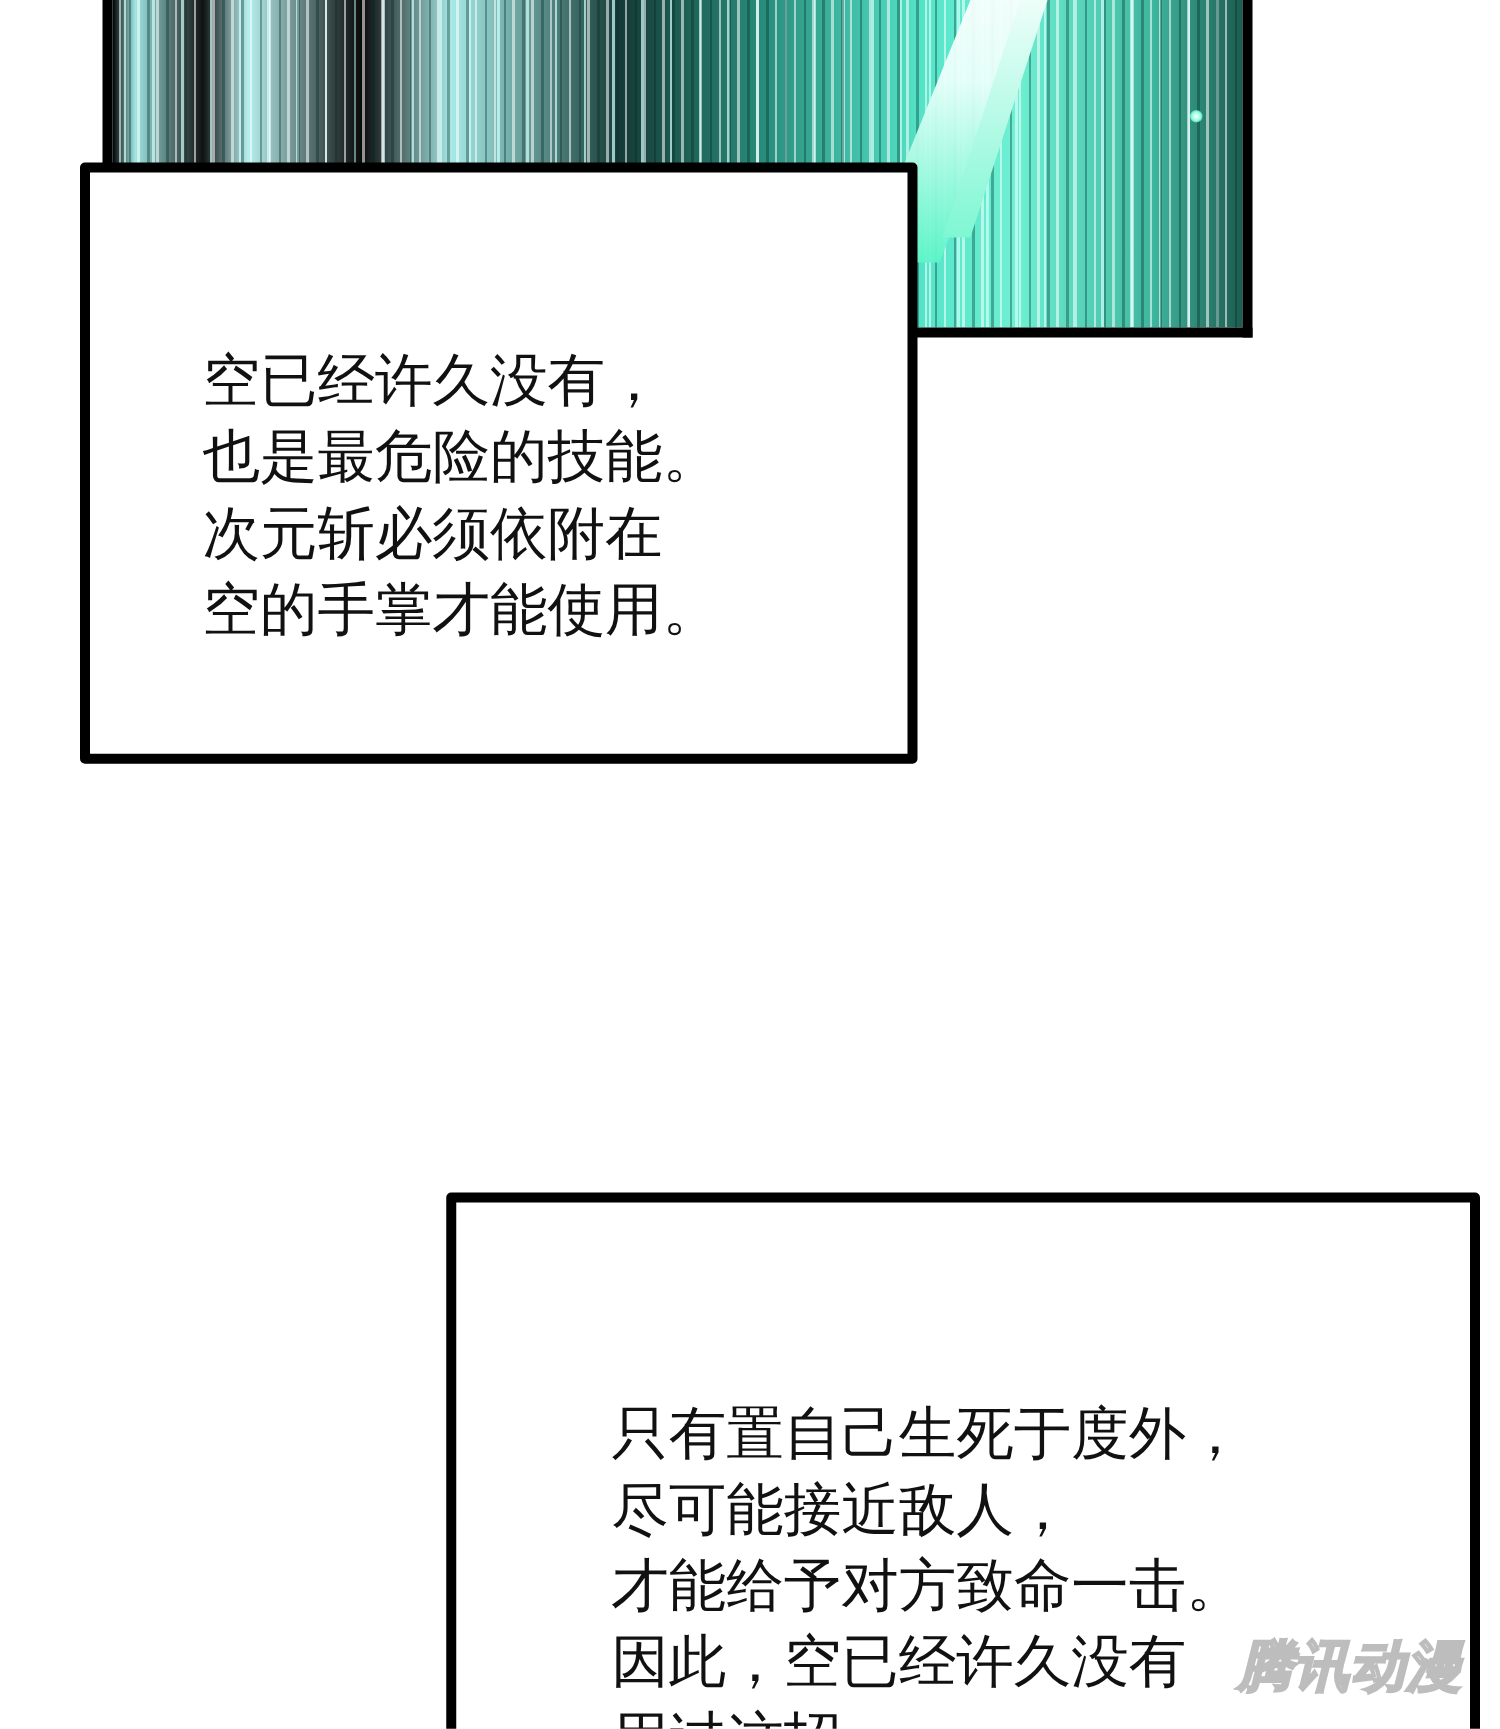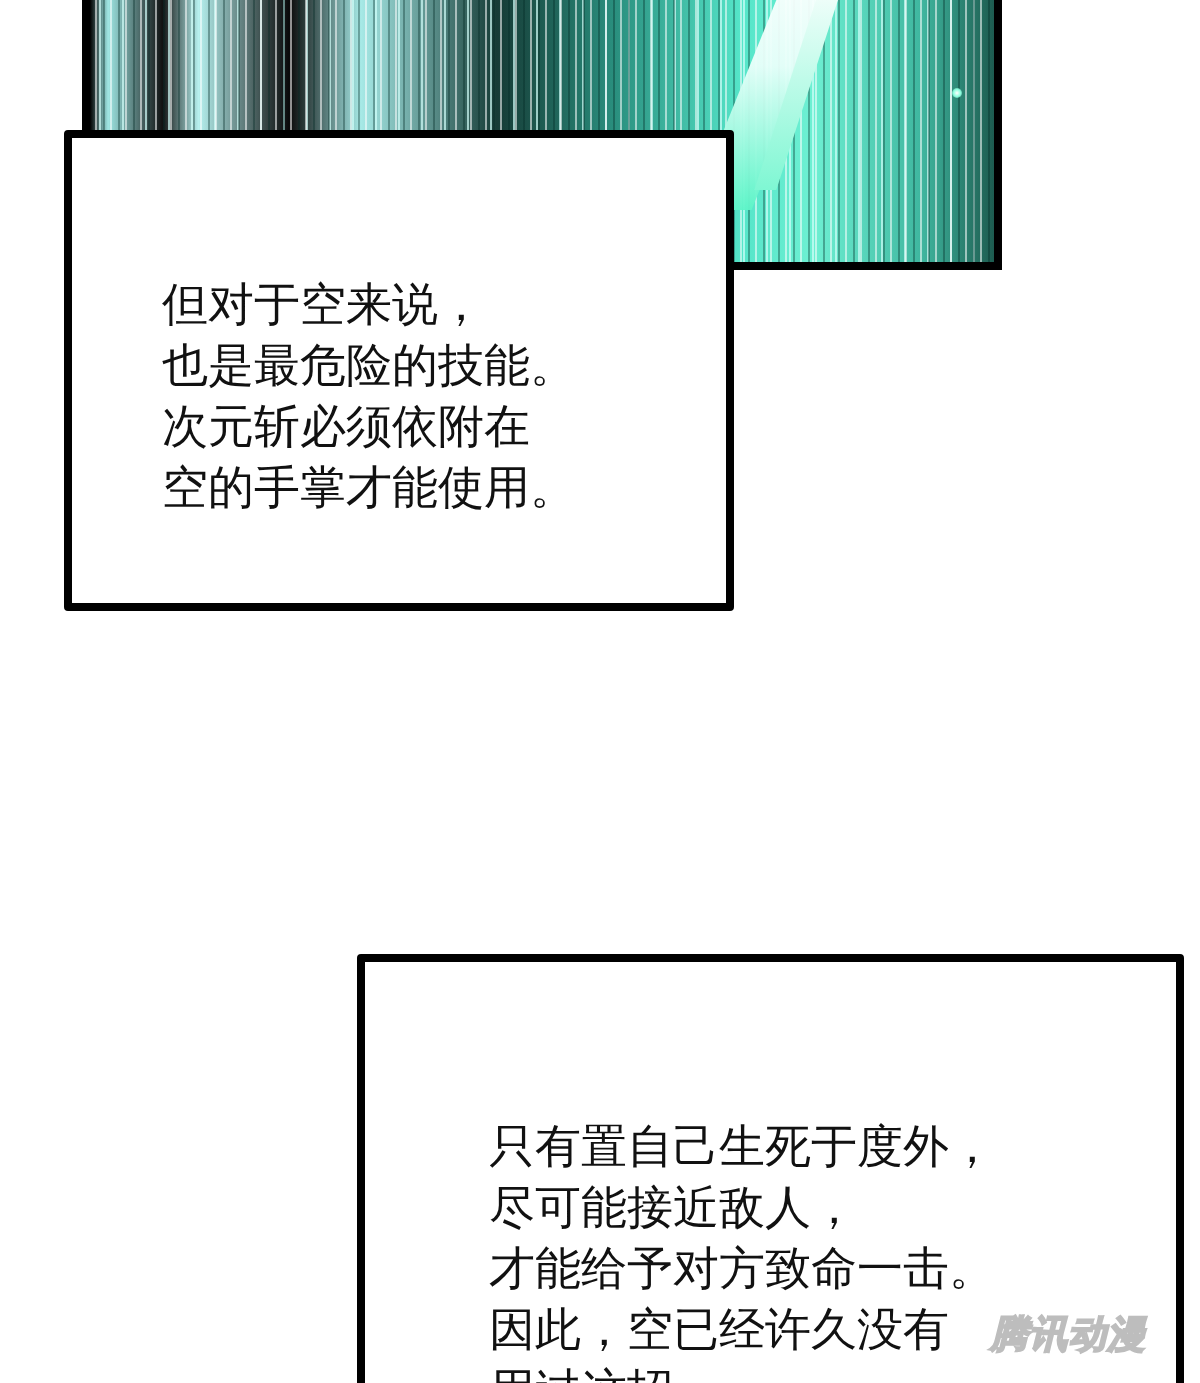--- a/index.html
+++ b/index.html
@@ -44,35 +44,35 @@
   .caption-1 { left: 64px; top: 130px; width: 670px; height: 481px; }
   .caption-2 { left: 357px; top: 954px; width: 827px; height: 460px; }
   .caption-text {
     position: absolute; margin: 0; color: #111;
     font-family: "DejaVu Sans", sans-serif; font-size: 46px; line-height: 61px; white-space: pre;
   }
   .caption-1 .caption-text { left: 90px; top: 136px; }
   .caption-2 .caption-text { left: 124px; top: 154px; }
   .watermark {
     position: absolute; left: 990px; top: 1306px; width: 188px; height: 56px;
-    font-family: "DejaVu Sans", sans-serif; font-weight: bold; font-style: italic; font-size: 38px; letter-spacing: 1px;
+    font-family: "DejaVu Sans", sans-serif; font-weight: bold; font-style: italic; font-size: 44px; letter-spacing: 1px;
     color: #ffffff; -webkit-text-stroke: 2px #bdbdbd; line-height: 56px;
   }
 </style>
 </head>
 <body>
 
 <div class="panel">
   <div class="panel-slash"></div>
   <div class="panel-slash2"></div>
   <div class="panel-glow"></div>
 </div>
 
 <div class="caption caption-1">
-  <p class="caption-text">但对于空来说，
+  <p class="caption-text">空已经许久没有，
 也是最危险的技能。
 次元斩必须依附在
 空的手掌才能使用。</p>
 </div>
 
 <div class="caption caption-2">
   <p class="caption-text">只有置自己生死于度外，
 尽可能接近敌人，
 才能给予对方致命一击。
 因此，空已经许久没有

